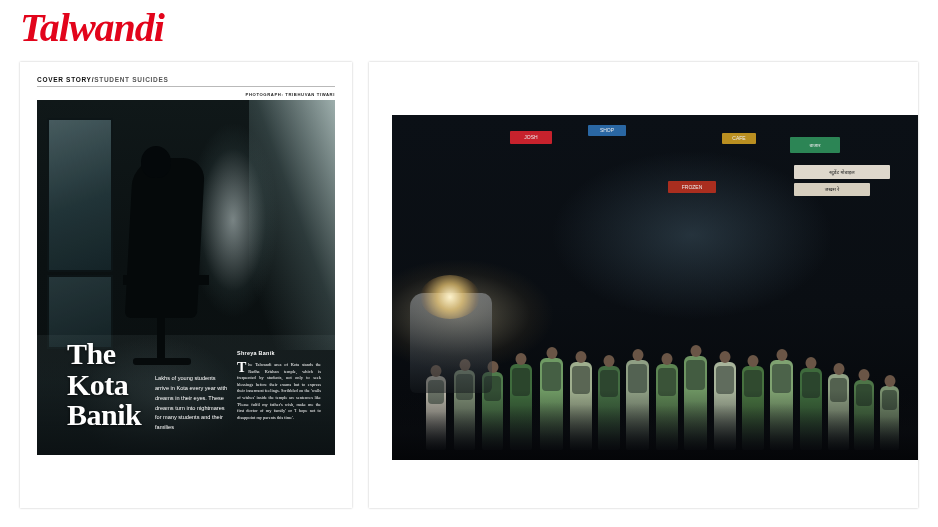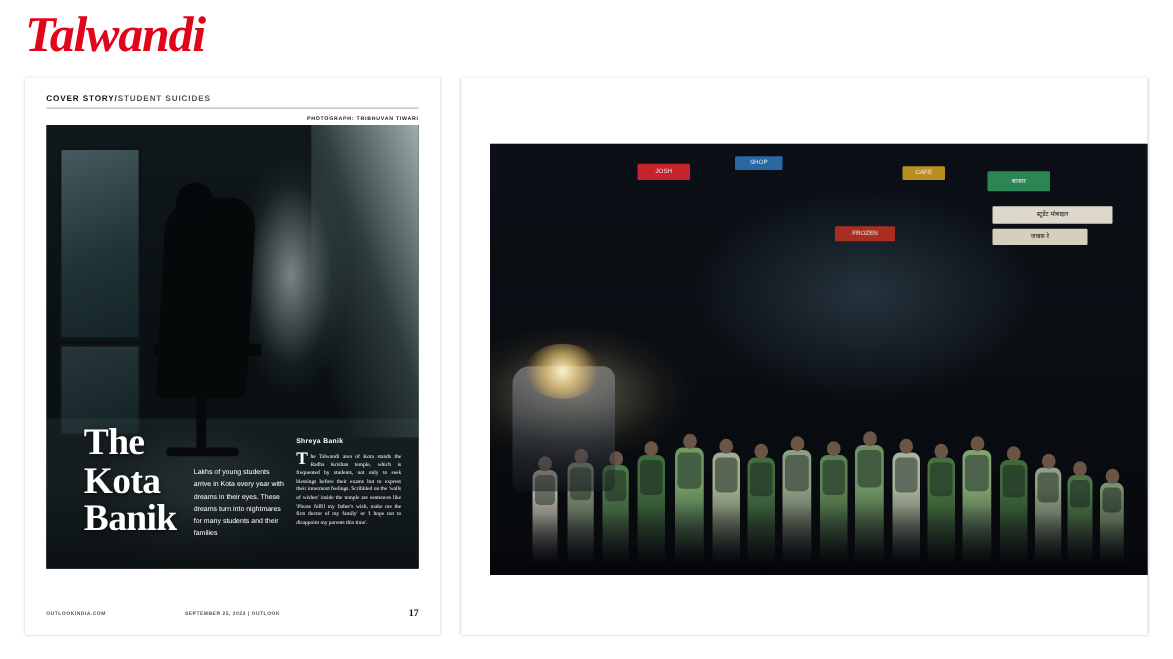--- a/index.html
+++ b/index.html
@@ -395,25 +395,20 @@
 
       <div class="headline">
         <span>The</span>
         <span>Kota</span>
         <span>Banik</span>
       </div>
 
       <div class="standfirst">Lakhs of young students arrive in Kota every year with dreams in their eyes. These dreams turn into nightmares for many students and their families</div>
     </div>
 
-    <div class="page-footer">
-      <div class="footer-left">OUTLOOKINDIA.COM</div>
-      <div class="footer-center">SEPTEMBER 25, 2023 | OUTLOOK</div>
-      <div class="footer-right">17</div>
-    </div>
   </div>
 
   <div class="page-right">
     <div class="photo-right">
       <div class="night-bg"></div>
       <div id="sign-layer">
           <div class="sign" style="left: 118px; top: 16px; width: 42px; height: 13px; background: rgb(216, 36, 47); line-height: 13px; color: rgb(255, 255, 255);">JOSH</div>
           <div class="sign" style="left: 276px; top: 66px; width: 48px; height: 12px; background: rgb(183, 48, 31); line-height: 12px; color: rgb(255, 255, 255);">FROZEN</div>
           <div class="sign" style="left: 402px; top: 50px; width: 96px; height: 14px; background: rgb(240, 233, 220); line-height: 14px; color: rgb(26, 26, 26);">स्टूडेंट मोबाइल</div>
           <div class="sign" style="left: 402px; top: 68px; width: 76px; height: 13px; background: rgb(232, 223, 205); line-height: 13px; color: rgb(26, 26, 26);">जखस रे</div>

